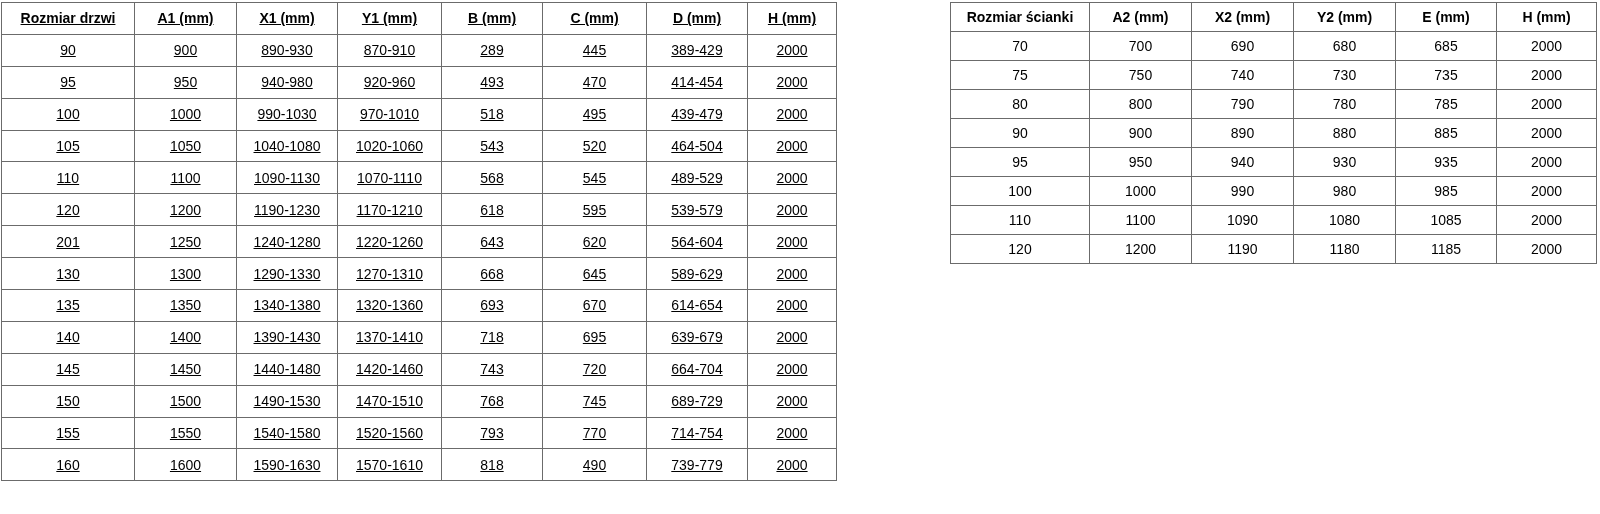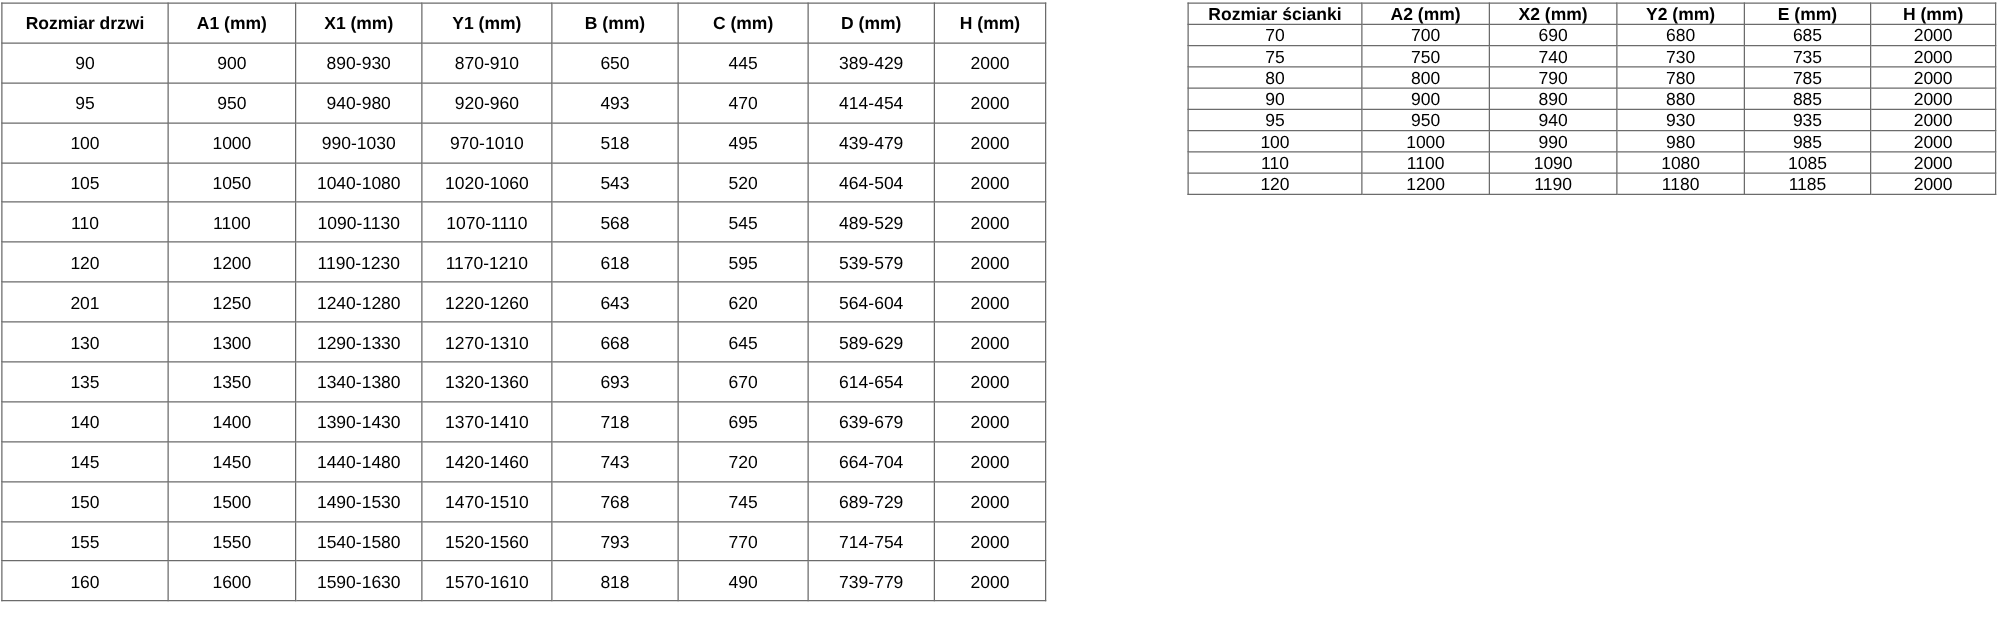--- a/index.html
+++ b/index.html
@@ -14,24 +14,24 @@
     background: #ffffff;
     font-family: "Liberation Sans", sans-serif;
     color: #000000;
   }
   table {
     position: absolute;
     top: 2px;
     border-collapse: collapse;
     table-layout: fixed;
   }
-  #door-table { left: 1px;  width: 835px; }
+  #door-table { left: 1px;  width: 835px; text-decoration: underline; }
   #wall-table { left: 950px; width: 646px; }
   #door-table tr { height: 31.9px; }
-  #wall-table tr { height: 17px; }
+  #wall-table tr { height: 29px; }
   th, td {
     border: 1px solid #6b6b6b;
     text-align: center;
     vertical-align: middle;
     font-size: 14px;
     line-height: 1;
     padding: 0 2px;
     overflow: hidden;
     white-space: nowrap;
   }
@@ -64,21 +64,21 @@
           <th>D (mm)</th>
           <th>H (mm)</th>
         </tr>
     </thead>
     <tbody>
         <tr>
           <td>90</td>
           <td>900</td>
           <td>890-930</td>
           <td>870-910</td>
-          <td>650</td>
+          <td>289</td>
           <td>445</td>
           <td>389-429</td>
           <td>2000</td>
         </tr>
         <tr>
           <td>95</td>
           <td>950</td>
           <td>940-980</td>
           <td>920-960</td>
           <td>493</td>

